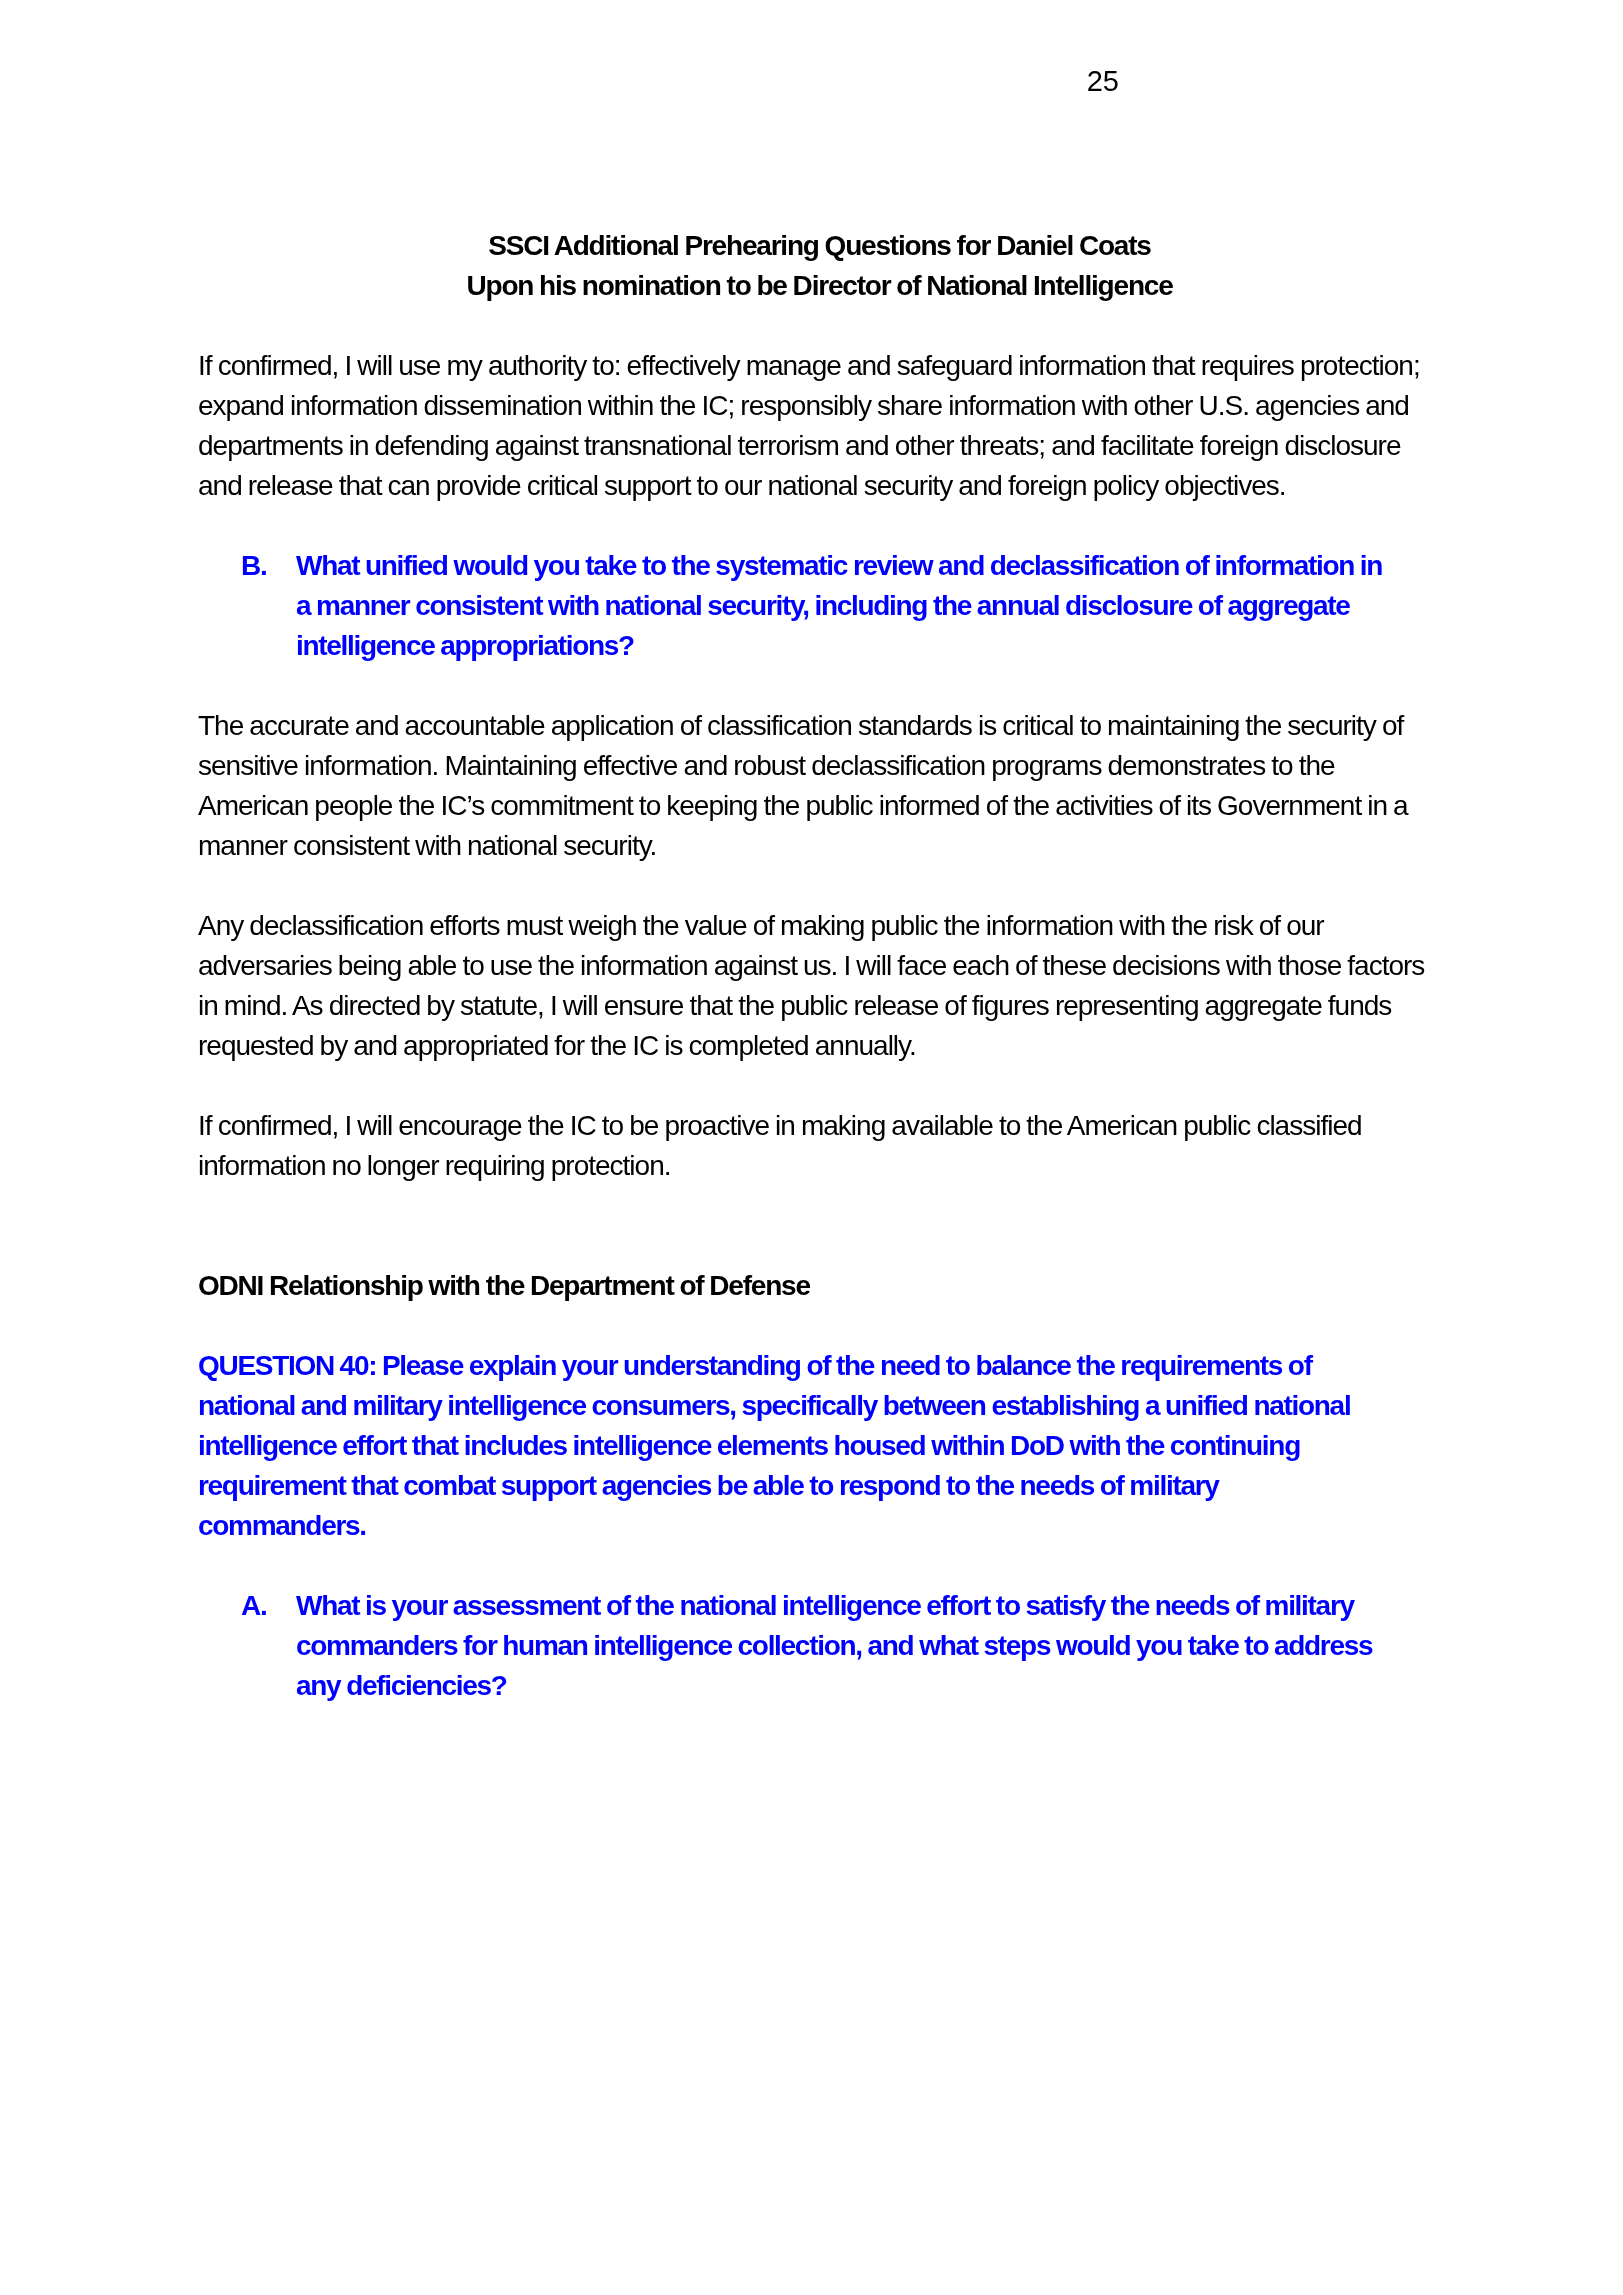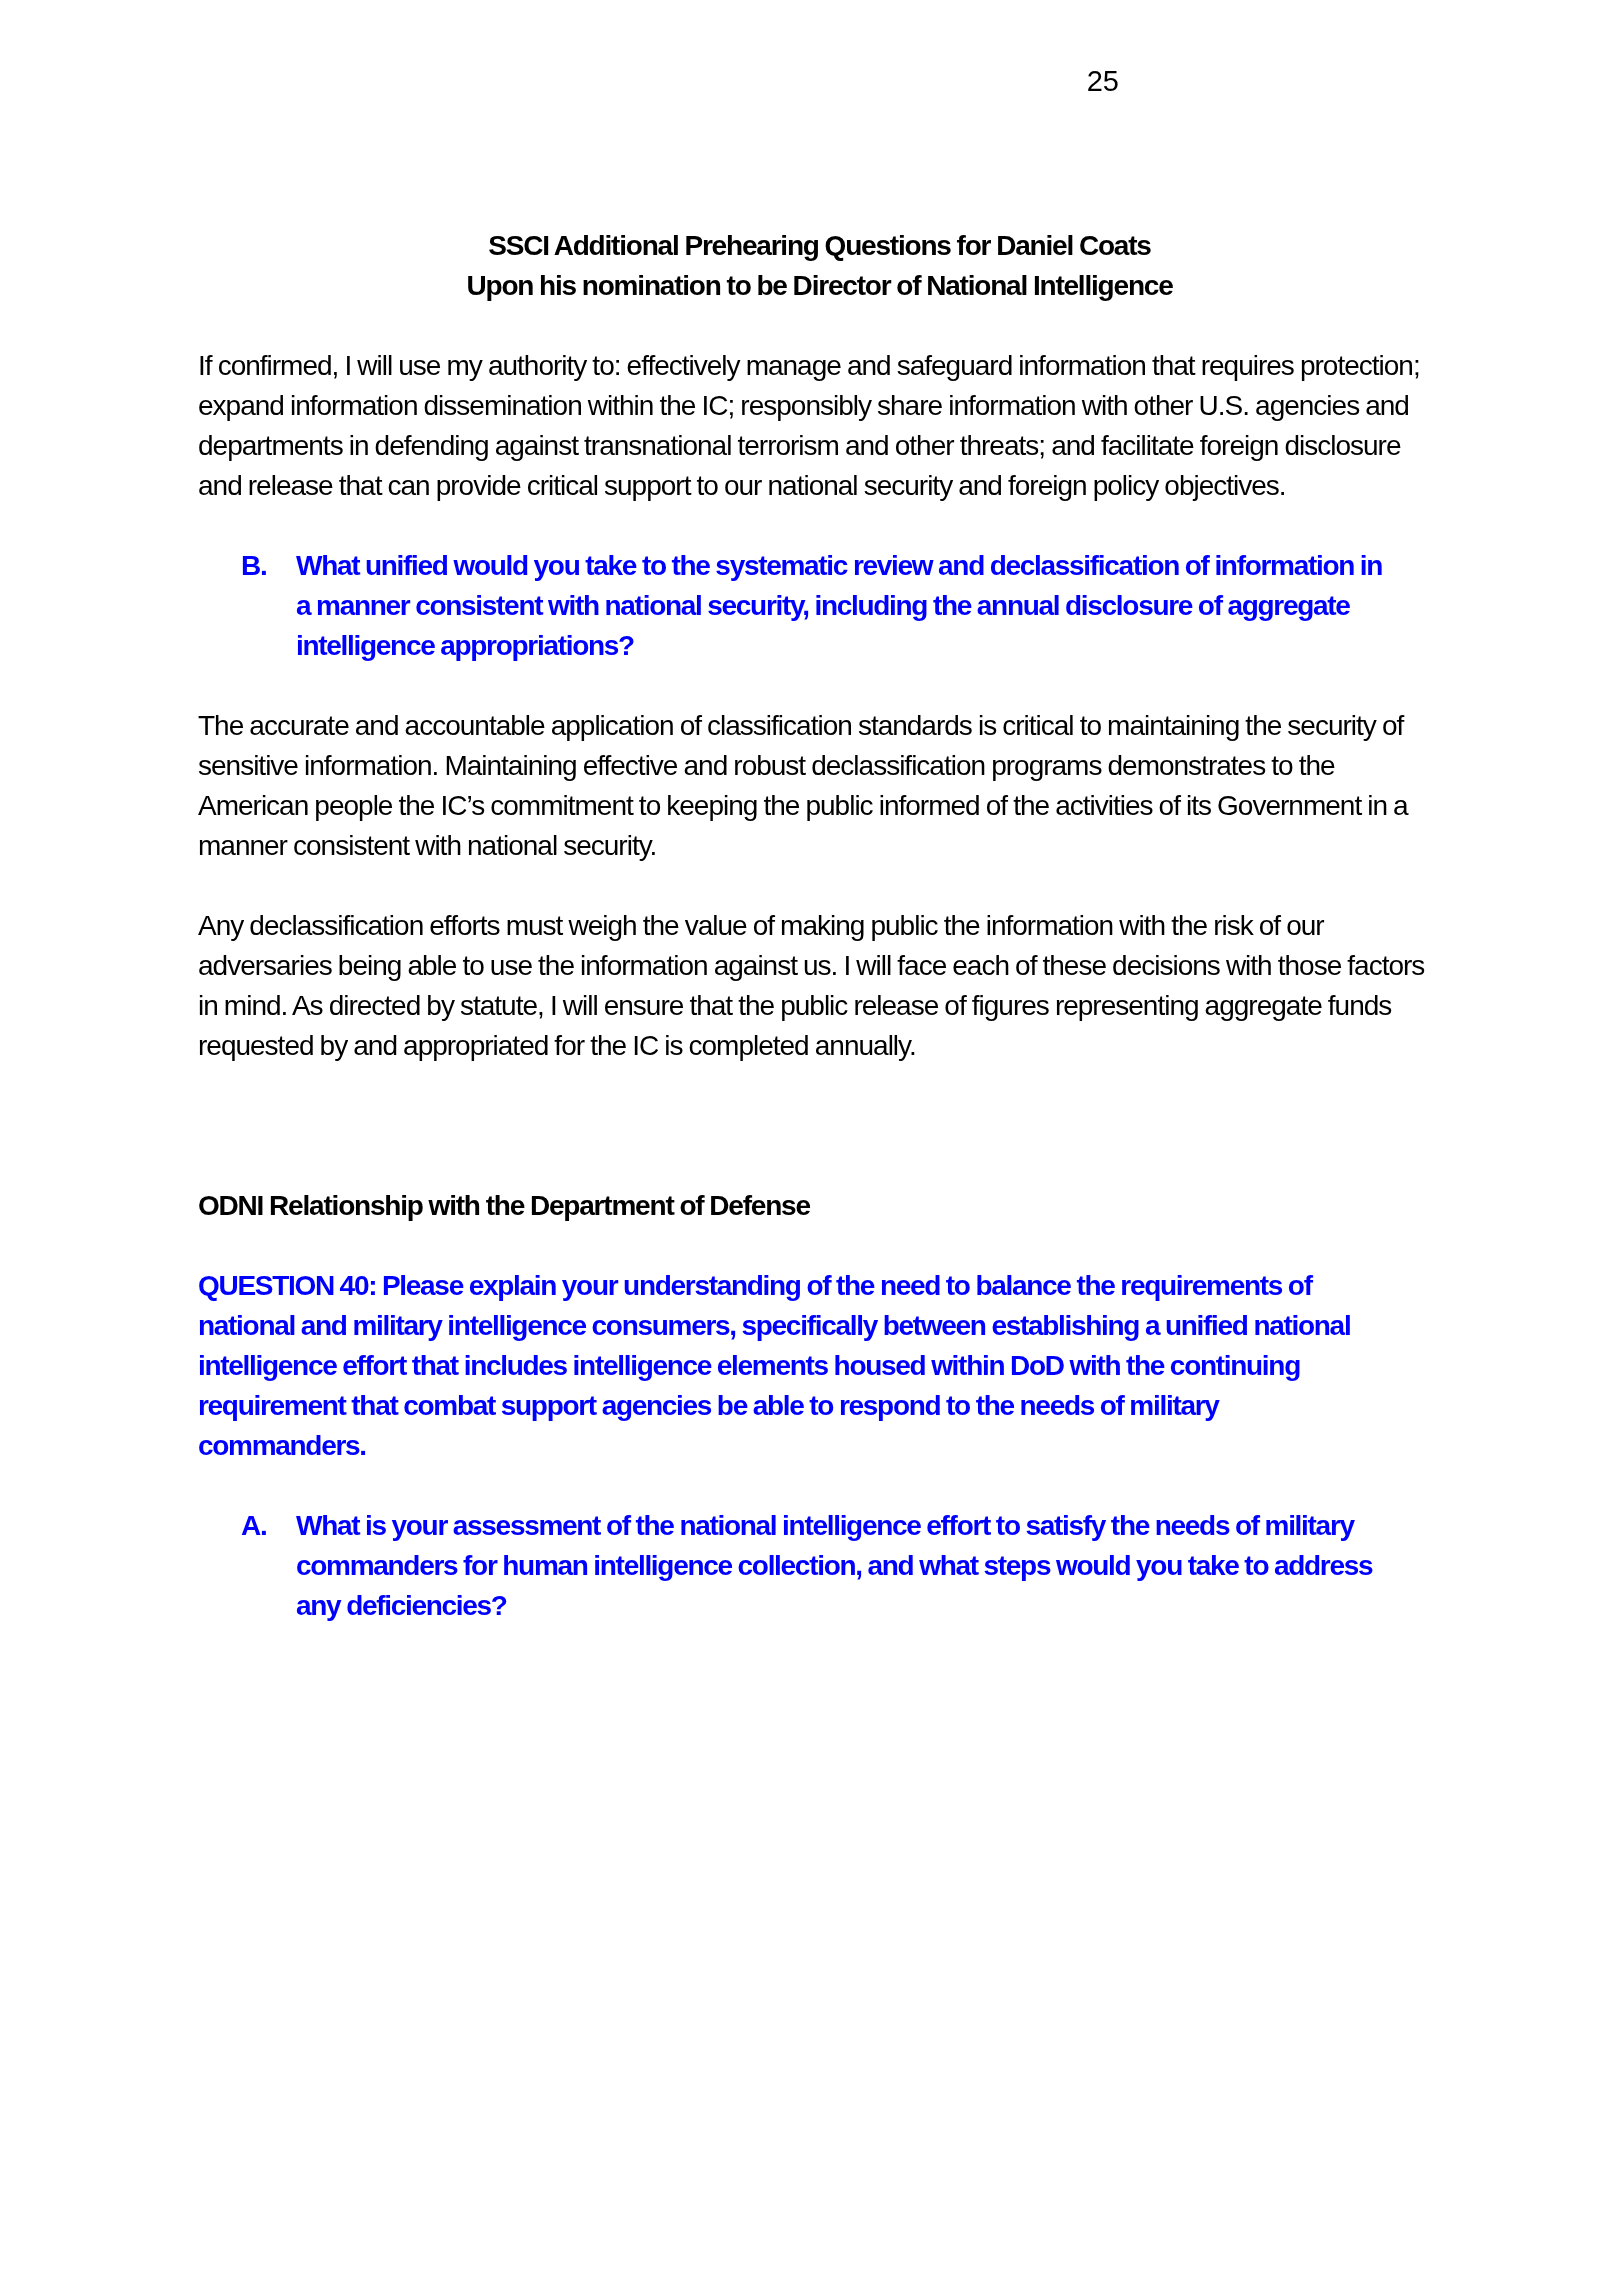--- a/index.html
+++ b/index.html
@@ -101,20 +101,21 @@
       <span class="marker">B.</span>
       <span class="qtext">What unified would you take to the systematic review and declassification of information in a manner consistent with national security, including the annual disclosure of aggregate intelligence appropriations?</span>
     </div>
 
     <div class="gap-sm"></div>
 
     <p class="para">The accurate and accountable application of classification standards is critical to maintaining the security of sensitive information.  Maintaining effective and robust declassification programs demonstrates to the American people the IC’s commitment to keeping the public informed of the activities of its Government in a manner consistent with national security.</p>
     <div class="gap-sm"></div>
     <p class="para">Any declassification efforts must weigh the value of making public the information with the risk of our adversaries being able to use the information against us.  I will face each of these decisions with those factors in mind.  As directed by statute, I will ensure that the public release of figures representing aggregate funds requested by and appropriated for the IC is completed annually.</p>
     <div class="gap-sm"></div>
+    <p class="para">If confirmed, I will encourage the IC to be proactive in making available to the American public classified information no longer requiring protection.</p>
 
     <div class="gap-lg"></div>
 
     <p class="section-heading">ODNI Relationship with the Department of Defense</p>
 
     <div class="gap-sm"></div>
 
     <p class="para blue" style="padding-right:52px;">QUESTION 40:  Please explain your understanding of the need to balance the requirements of national and military intelligence consumers, specifically between establishing a unified national intelligence effort that includes intelligence elements housed within DoD with the continuing requirement that combat support agencies be able to respond to the needs of military commanders.</p>
 
     <div class="gap-sm"></div>

